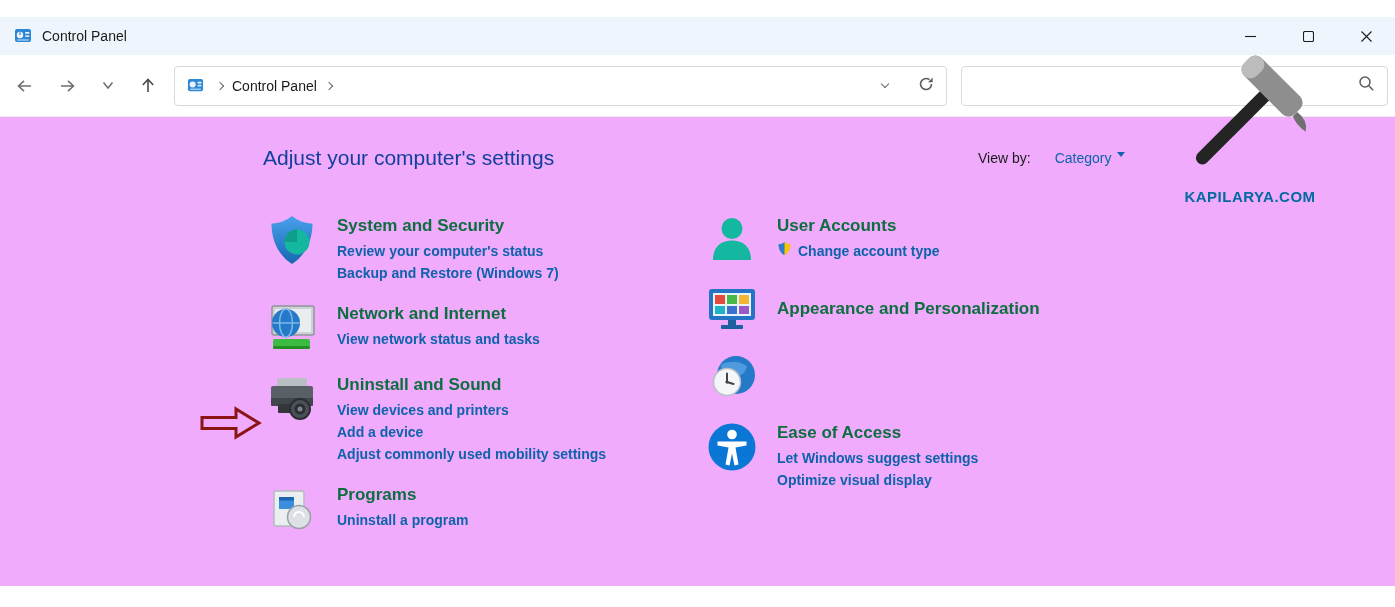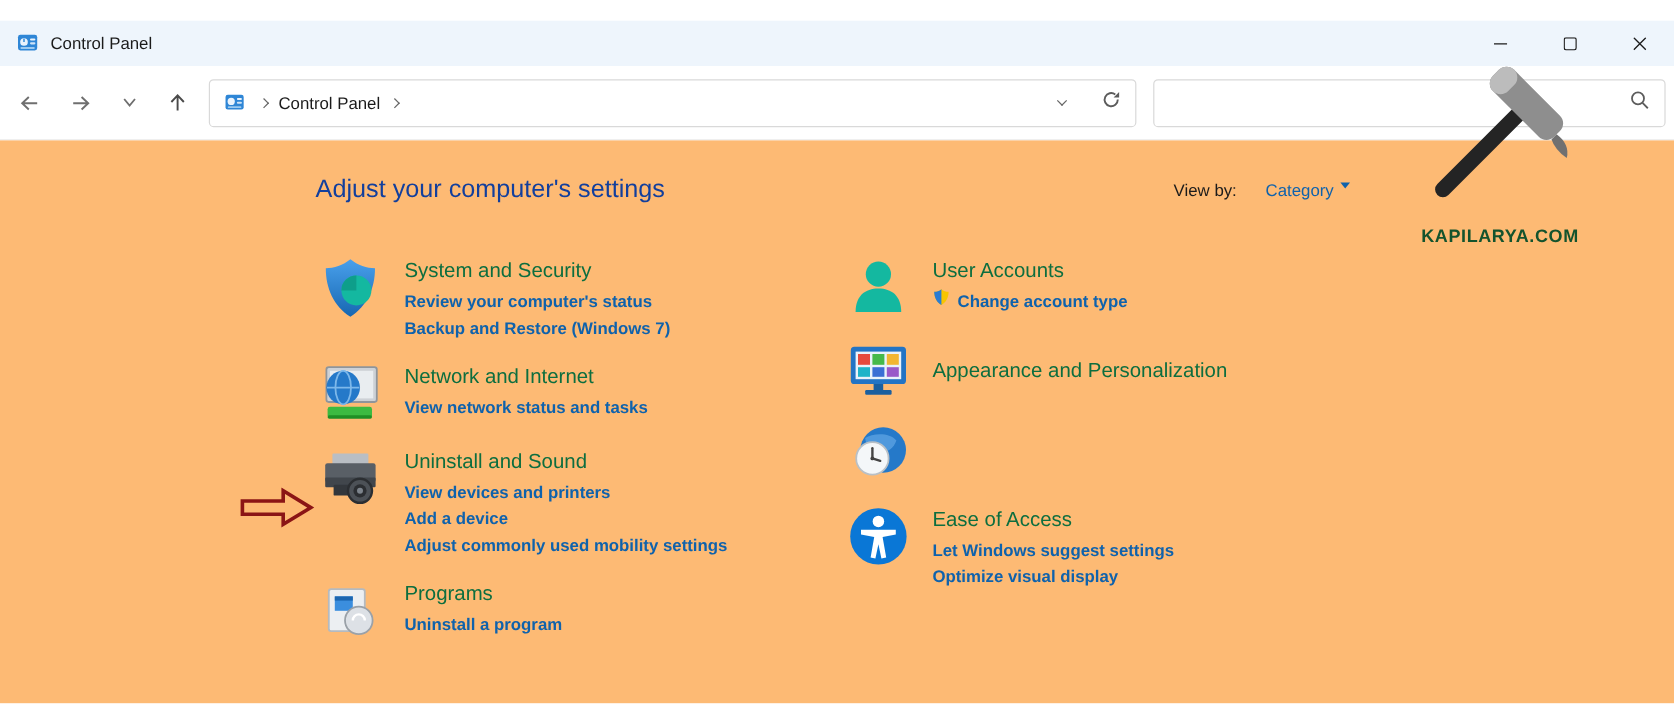--- a/index.html
+++ b/index.html
@@ -24,46 +24,46 @@
   .chev-right { transform:rotate(-45deg); margin:0 7px; }
   .chev-down { transform:rotate(45deg); margin-top:-3px; }
   .crumb-text { font-size:14px; color:#1b1b1b; cursor:pointer; padding:0 2px; }
   .crumb-spacer { flex:1; }
   .crumb-drop { margin-right:30px; cursor:pointer; }
   .refresh-btn { cursor:pointer; }
   .search-bar { width:427px; height:40px; border:1px solid #d9d9d9; border-radius:4px; margin-left:14px; display:flex; align-items:center; padding:0 12px; background:#fff; }
   .search-input { flex:1; border:none; outline:none; font-family:"Liberation Sans",sans-serif; font-size:14px; color:#1b1b1b; background:transparent; }
 
   
-  .content { position:relative; height:469px; background:#fdba74; }
+  .content { position:relative; height:469px; background:#f0abfc; }
   .page-heading { position:absolute; left:263px; top:29px; font-size:21px; font-weight:400; color:#123f9d; }
   .view-by { position:absolute; left:978px; top:33px; display:flex; align-items:center; gap:24px; font-size:14px; color:#1b1b1b; }
   .view-by-link { display:flex; align-items:flex-start; gap:6px; color:#0f62ac; cursor:pointer; }
   .caret-down { width:0; height:0; border-left:4px solid transparent; border-right:4px solid transparent; border-top:5px solid #0f62ac; margin-top:2px; }
 
   .col { position:absolute; top:96px; }
   .col-left { left:265px; width:435px; }
   .col-right { left:705px; width:455px; }
 
   .category { display:flex; align-items:flex-start; margin-bottom:17px; }
   .col-right .category { margin-bottom:15px; }
   .category.centered { align-items:center; }
   .cat-icon { width:54px; height:54px; flex:0 0 54px; margin-right:18px; cursor:pointer; }
   .cat-icon svg { display:block; }
   .cat-body { padding-top:1px; }
-  .cat-title { display:inline-block; font-size:17px; line-height:23px; color:#0d6e3f; text-decoration:none; margin-bottom:3px; cursor:pointer; }
+  .cat-title { display:inline-block; font-size:17px; line-height:23px; color:#0d6e3f; text-decoration:none; margin-bottom:3px; cursor:pointer;font-weight:bold; }
   .task { display:block; font-size:14px; line-height:22px; color:#0f62ac; text-decoration:none; cursor:pointer;font-weight:bold; }
   .task-row { display:flex; align-items:center; gap:6px; line-height:22px; }
   .task-row .task { display:inline; line-height:22px; }
 
   
   .annotation-arrow { position:absolute; left:200px; top:389px; z-index:30; }
   .watermark { position:absolute; left:1140px; top:40px; width:220px; text-align:center; z-index:60; pointer-events:none; }
   .watermark svg { overflow:visible; }
-  .watermark-text { font-size:15px; font-weight:bold; letter-spacing:0.5px; color:#14532d; margin-top:2px;text-align:center; }
+  .watermark-text { font-size:15px; font-weight:bold; letter-spacing:0.5px; color:#0369a1; margin-top:2px;text-align:center; }
 
   .bottom-edge { position:absolute; left:0; right:0; top:601px; height:3px; background:#353535; }
 </style>
 </head>
 <body>
 
 <div class="window">
 
   <div class="titlebar">
     <span class="titlebar-icon">

